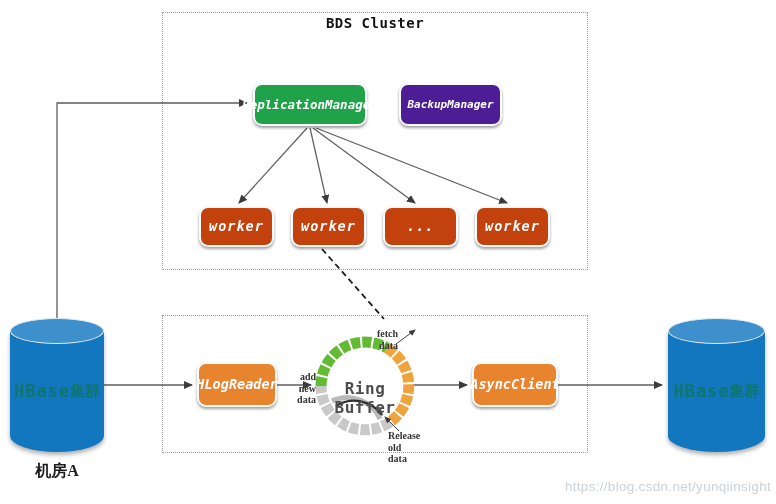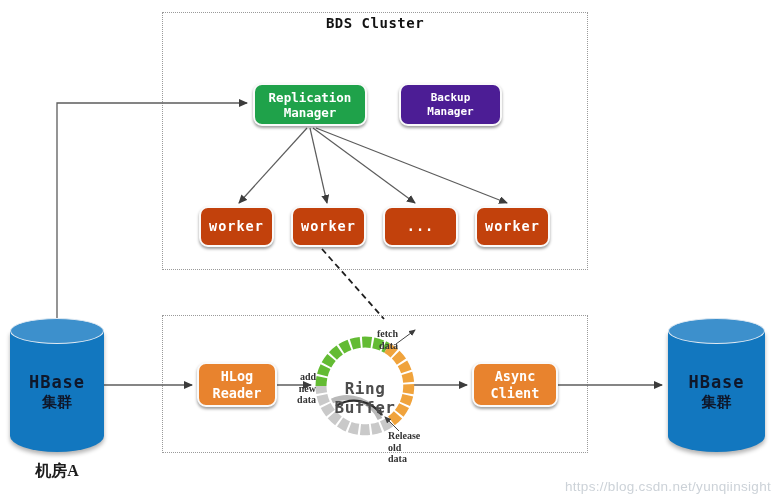--- a/index.html
+++ b/index.html
@@ -9,41 +9,41 @@
   }
   #wires{position:absolute;left:0;top:0;z-index:1;}
   .dashed-box{
     position:absolute;border:1px dotted #9a9a9a;box-sizing:border-box;z-index:0;background:transparent;
   }
   .box-title{
     position:absolute;text-align:center;font-weight:bold;font-size:14px;color:#111;
     letter-spacing:.5px;z-index:2;
   }
   .node{
-    position:absolute;z-index:3;display:flex;flex-direction:column;align-items:center;justify-content:center;
+    position:absolute;z-index:3;display:flex;flex-direction:row;align-items:center;justify-content:center;
     text-align:center;color:#fff;font-weight:bold;border-radius:9px;box-sizing:border-box;
-    border:2px solid #fafafa;box-shadow:0 2px 3px rgba(0,0,0,.38);line-height:1.2;
+    border:2px solid #fafafa;box-shadow:0 2px 3px rgba(0,0,0,.38);line-height:1.2;font-style:italic;
   }
   .node-green{background:#1fa24a;font-size:12.5px;}
   .node-black{background:#4c1d95;font-size:11px;}
   .node-yellow{background:#c2410c;font-size:13.5px;letter-spacing:1px;}
   .node-orange{background:#e8832e;font-size:13.5px;}
   .cylinder{position:absolute;z-index:3;}
   .cyl-top{
     position:absolute;left:0;right:0;top:0;height:26px;border-radius:50%;
     background:#3d90cc;border:1px solid #dfe9f2;box-sizing:border-box;z-index:2;
   }
   .cyl-body{
     position:absolute;left:0;right:0;top:13px;bottom:0;background:#1277bf;
     border-bottom-left-radius:50% 16px;border-bottom-right-radius:50% 16px;
     box-shadow:0 3px 4px rgba(0,0,0,.3);z-index:1;
   }
   .cyl-label{
-    position:absolute;left:0;right:0;top:13px;bottom:0;z-index:3;display:flex;flex-direction:column;
-    align-items:center;justify-content:center;color:#0f172a;font-weight:bold;line-height:1.25;
+    position:absolute;left:0;right:0;top:13px;bottom:0;z-index:3;display:flex;flex-direction:row;
+    align-items:center;justify-content:center;color:#0f766e;font-weight:bold;line-height:1.25;
   }
   .cyl-name{font-size:17px;letter-spacing:1px;}
   .cyl-sub{font-size:15px;}
   .room-caption{
     position:absolute;z-index:3;font-family:"Liberation Serif","DejaVu Serif",serif;
     font-weight:bold;font-size:16px;color:#1c1c1c;text-align:center;
   }
   .ring-label{
     position:absolute;z-index:4;color:#4d4d4d;font-weight:bold;font-size:16px;letter-spacing:.5px;
     text-align:center;

